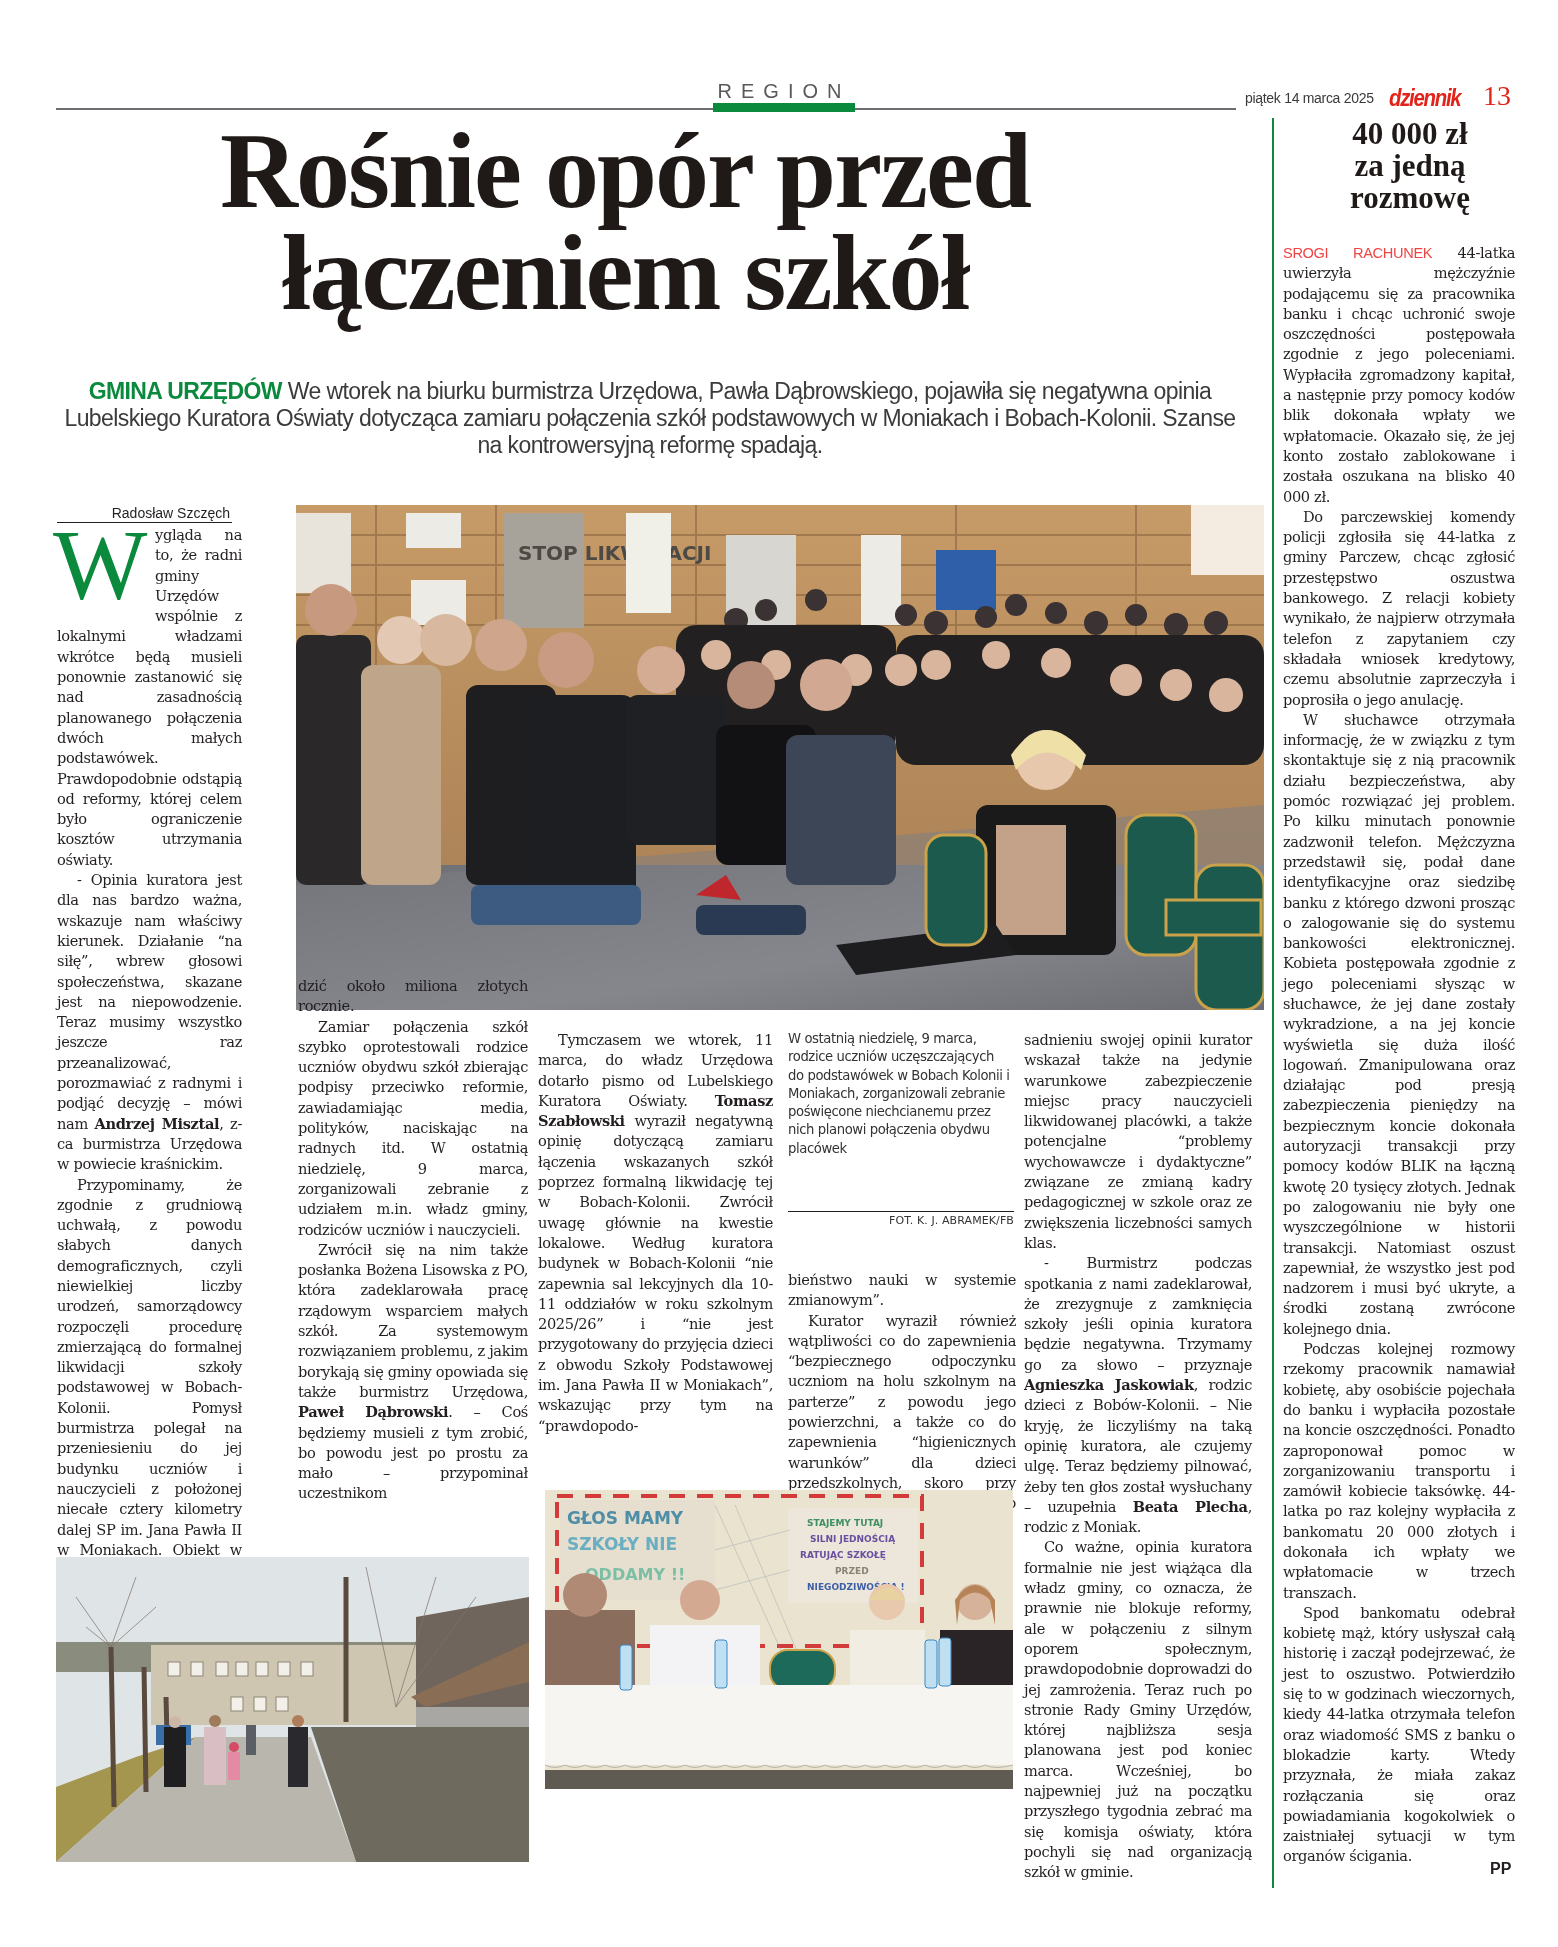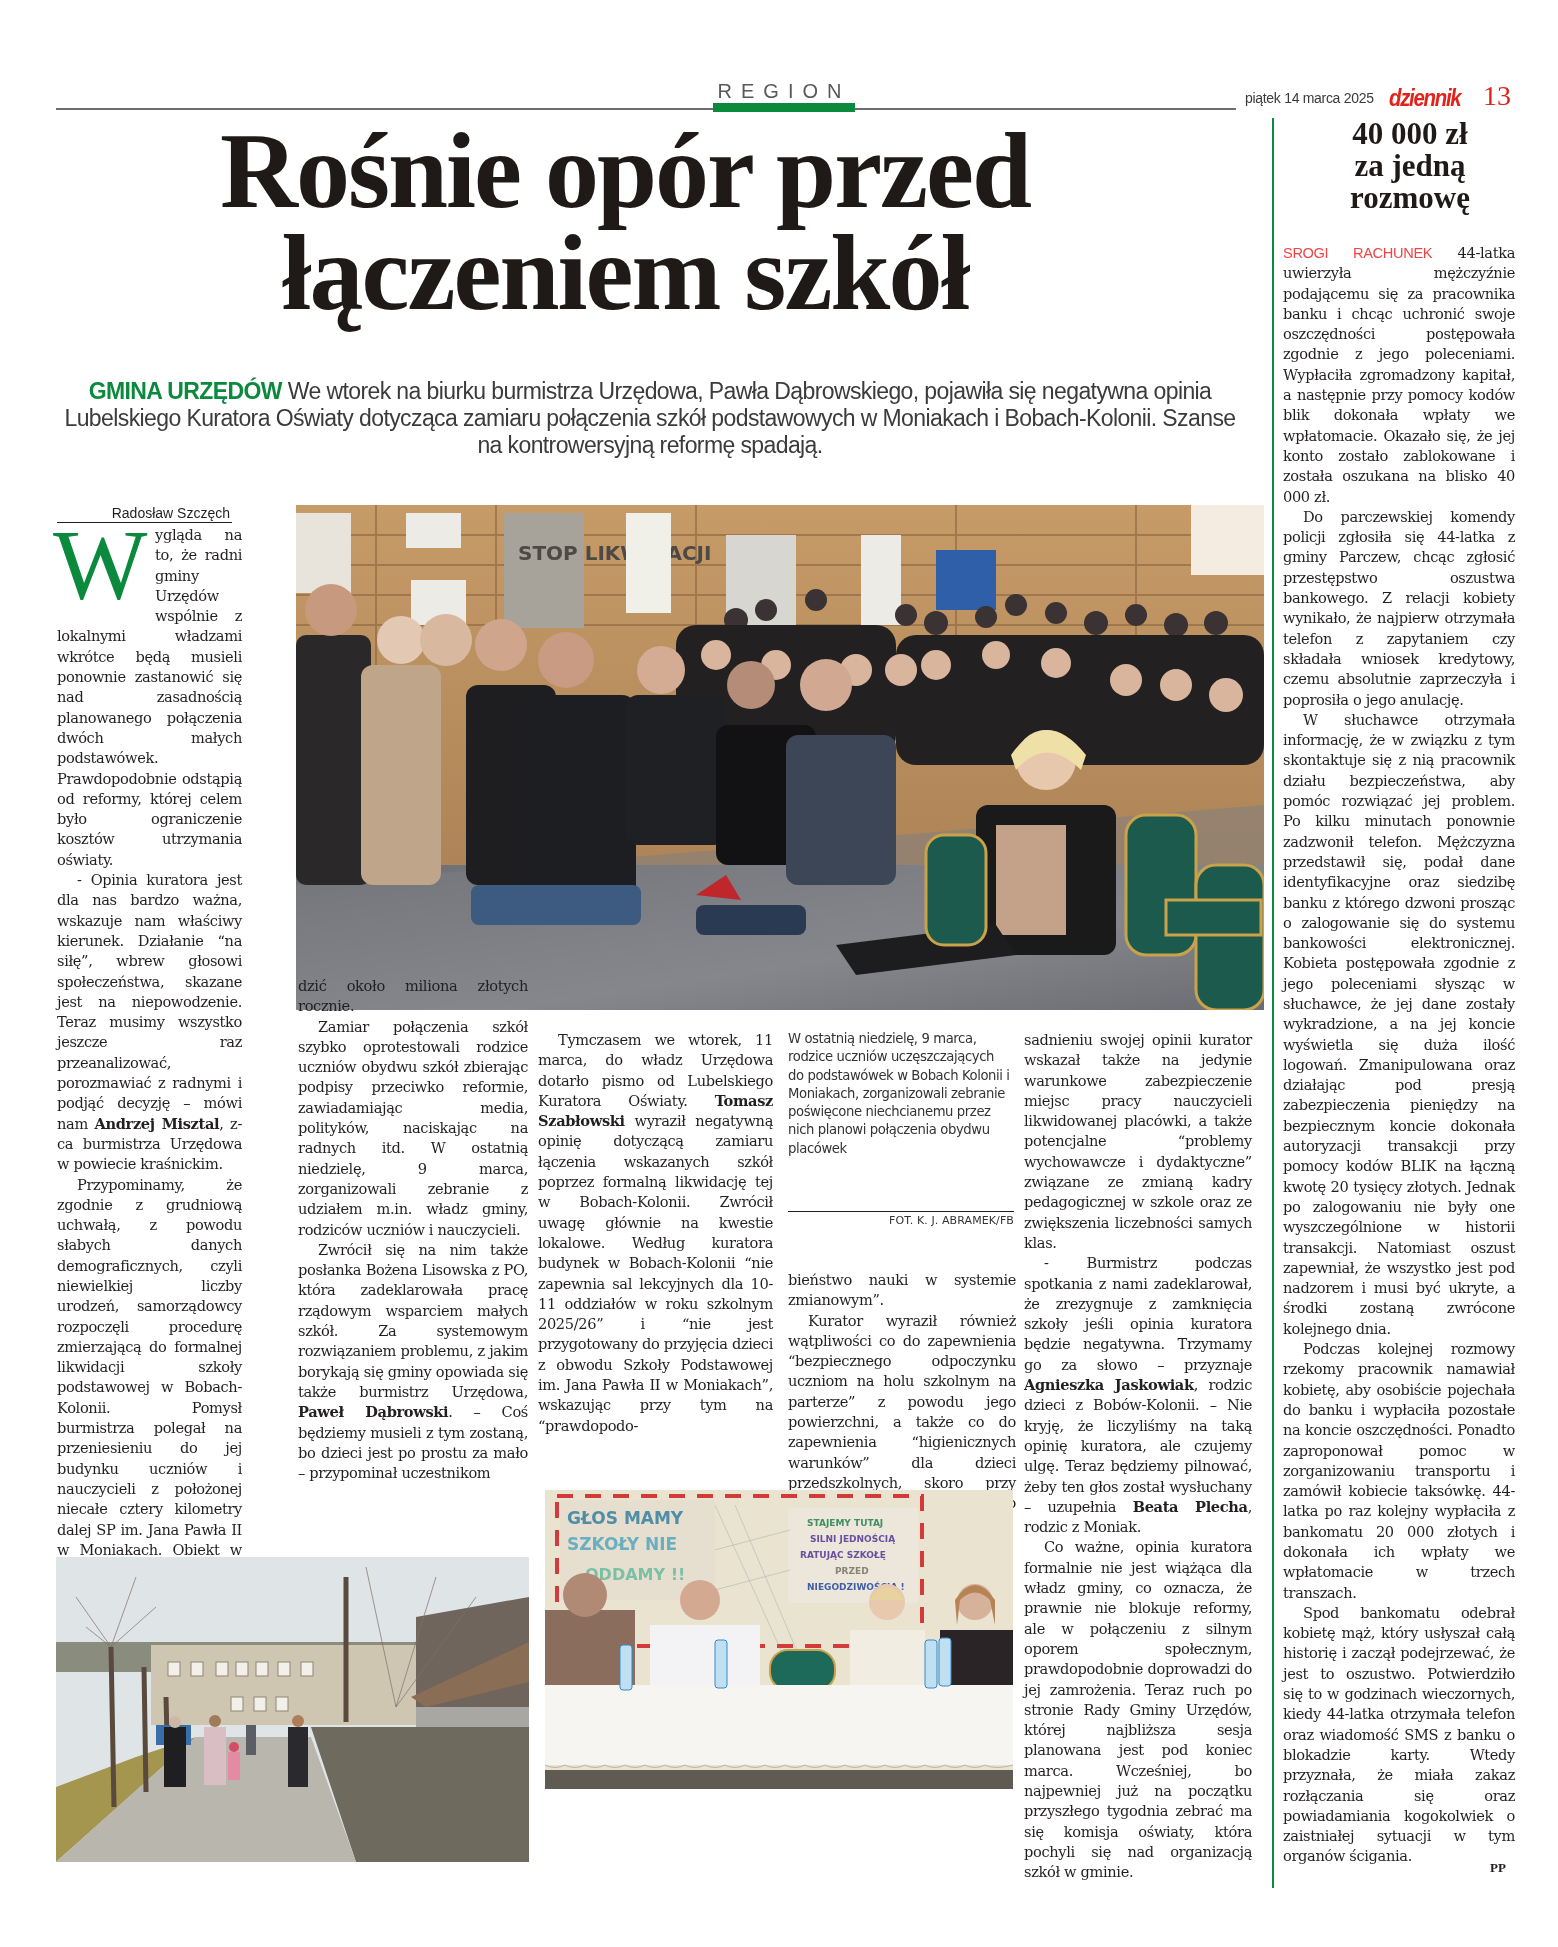--- a/index.html
+++ b/index.html
@@ -51,21 +51,21 @@
   .p-street { left: 56px; top: 1557px; width: 473px; height: 305px; }
   .p-panel { left: 545px; top: 1490px; width: 468px; height: 299px; }
 
   .sign-text { font-family: "DejaVu Sans", sans-serif; font-weight: bold; }
 
   
   .side-rule { left: 1272px; top: 118px; width: 2px; height: 1770px; background: #0b8a3e; }
   .side-title { left: 1280px; top: 118px; width: 260px; text-align: center; font-family: "Liberation Serif", serif; font-weight: bold; font-size: 31px; line-height: 32px; color: #1f1a17; }
   .side-body { left: 1283px; top: 243px; width: 232px; font-size: 14.6px; line-height: 20.3px; }
   .side-kicker { font-family: "Liberation Sans", sans-serif; color: #ef4444; font-weight: normal; }
-  .sig { left: 1490px; top: 1860px; font-family: Liberation Serif, serif; font-weight: bold; font-size: 13px; color: #231f20; }
+  .sig { left: 1490px; top: 1860px; font-family: Liberation Sans, sans-serif; font-weight: bold; font-size: 16px; color: #231f20; }
 </style>
 </head>
 <body>
 
 <div class="abs top-rule"></div>
 <div class="abs region">REGION</div>
 <div class="abs region-bar"></div>
 <div class="abs dateline">piątek 14 marca 2025</div>
 <div class="abs logo">dziennik</div>
 <div class="abs pagenum">13</div>
@@ -189,21 +189,21 @@
       <rect x="830" y="310" width="70" height="140" rx="20"></rect>
       <rect x="900" y="360" width="68" height="145" rx="20"></rect>
       <rect x="870" y="395" width="95" height="35"></rect>
     </g>
   </svg>
 </div>
 
 <div class="abs col c2">
   <p class="noind">dzić około miliona złotych rocznie.</p>
   <p>Zamiar połączenia szkół szybko oprotestowali rodzice uczniów obydwu szkół zbierając podpisy przeciwko reformie, zawiadamiając media, polityków, naciskając na radnych itd. W ostatnią niedzielę, 9 marca, zorganizowali zebranie z udziałem m.in. władz gminy, rodziców uczniów i nauczycieli.</p>
-  <p><span>Zwrócił się na nim także posłanka Bożena Lisowska z PO, która zadeklarowała pracę rządowym wsparciem małych szkół. Za systemowym rozwiązaniem problemu, z jakim borykają się gminy opowiada się także burmistrz Urzędowa, </span><b>Paweł Dąbrowski</b><span>. – Coś będziemy musieli z tym zostaną, bo dzieci jest po prostu za mało – przypominał uczestnikom</span></p>
+  <p><span>Zwrócił się na nim także posłanka Bożena Lisowska z PO, która zadeklarowała pracę rządowym wsparciem małych szkół. Za systemowym rozwiązaniem problemu, z jakim borykają się gminy opowiada się także burmistrz Urzędowa, </span><b>Paweł Dąbrowski</b><span>. – Coś będziemy musieli z tym zrobić, bo powodu jest po prostu za mało – przypominał uczestnikom</span></p>
 </div>
 
 <div class="abs col c3">
   <p><span>Tymczasem we wtorek, 11 marca, do władz Urzędowa dotarło pismo od Lubelskiego Kuratora Oświaty. </span><b>Tomasz Szabłowski</b><span> wyraził negatywną opinię dotyczącą zamiaru łączenia wskazanych szkół poprzez formalną likwidację tej w Bobach-Kolonii. Zwrócił uwagę głównie na kwestie lokalowe. Według kuratora budynek w Bobach-Kolonii “nie zapewnia sal lekcyjnych dla 10-11 oddziałów w roku szkolnym 2025/26” i “nie jest przygotowany do przyjęcia dzieci z obwodu Szkoły Podstawowej im. Jana Pawła II w Moniakach”, wskazując przy tym na “prawdopodo-</span></p>
 </div>
 
 <div class="abs caption">W ostatnią niedzielę, 9 marca, rodzice uczniów uczęszczających do podstawówek w Bobach Kolonii i Moniakach, zorganizowali zebranie poświęcone niechcianemu przez nich planowi połączenia obydwu placówek</div>
 <div class="abs caption-rule"></div>
 <div class="abs credit">FOT. K. J. ABRAMEK/FB</div>
 

